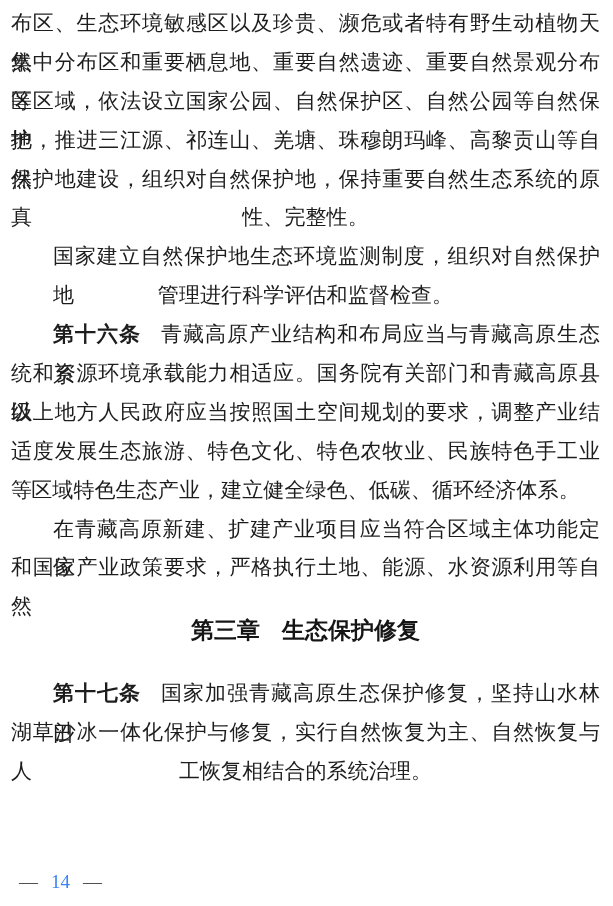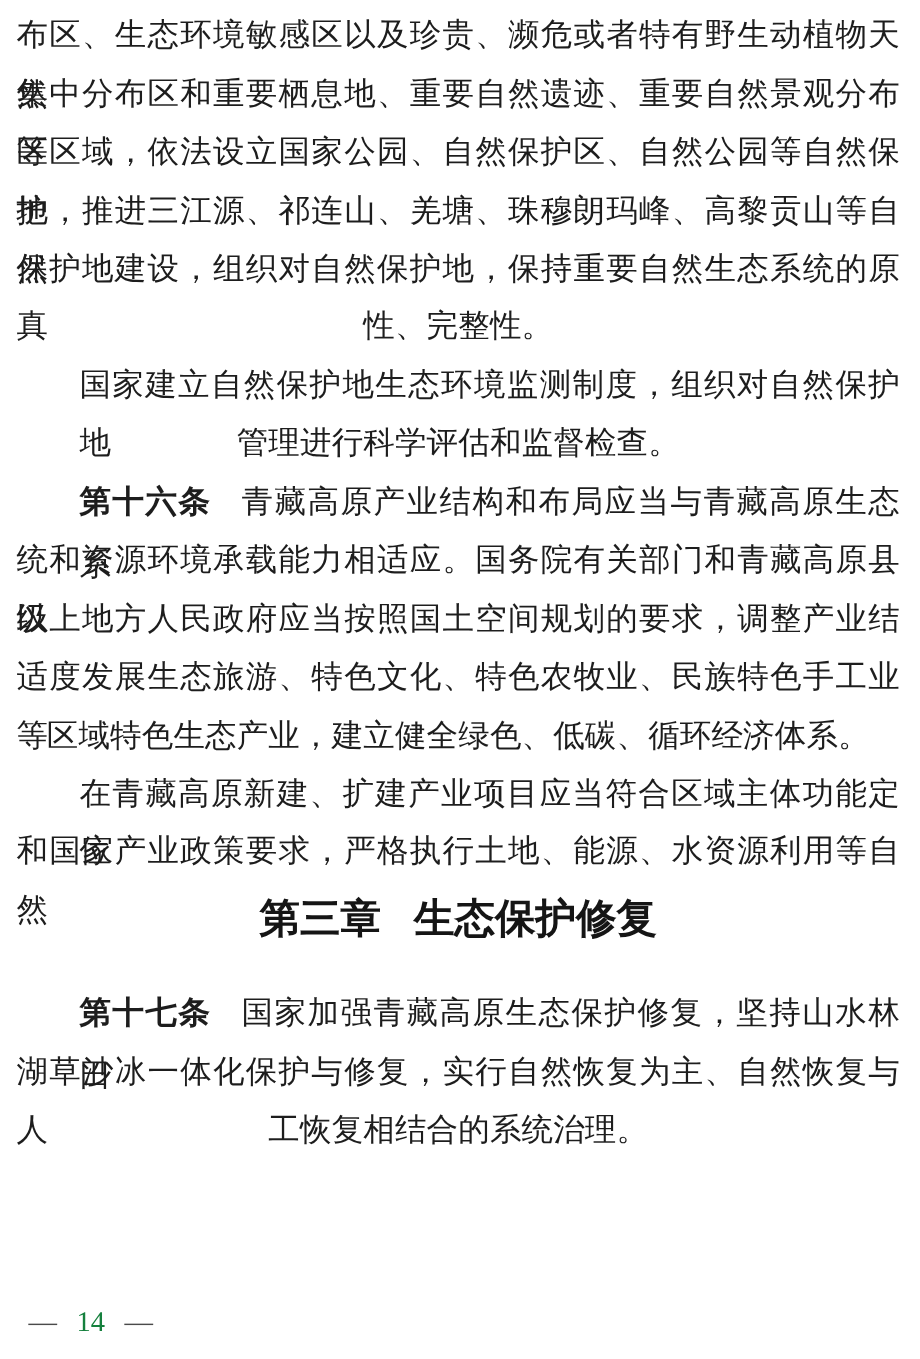--- a/index.html
+++ b/index.html
@@ -39,25 +39,25 @@
   }
   .line.ind {
     padding-left: 42px;
   }
   .term {
     font-family: Liberation Mono, monospace;
     font-weight: 700;
     margin-right: 20px;
   }
   .chapter-heading {
-    margin-top: 6px;
+    margin-top: 24px;
     height: 39px;
     line-height: 39px;
     text-align: center;
-    font-size: 27px;
+    font-size: 23px;
     font-weight: 700;
     font-family: "Liberation Sans", "DejaVu Sans", sans-serif;
     color: #151515;
   }
   .chapter-heading .chapter-no {
     margin-right: 22px;
   }
   .section-2 .line:first-of-type {
     margin-top: 24px;
   }
@@ -70,21 +70,21 @@
     align-items: center;
     font-size: 19px;
     color: #333333;
   }
   .page-footer .dash {
     color: #4a4a4a;
     letter-spacing: 0;
   }
   .page-footer .page-num {
     margin: 0 13px;
-    color: #15803d;
+    color: #3b82f6;
     font-family: "Liberation Serif", "DejaVu Serif", serif;
   }
 </style>
 </head>
 <body>
 
 <div class="page">
   <div class="text-block">
 
     <div class="line j">布区、生态环境敏感区以及珍贵、濒危或者特有野生动植物天然</div>

